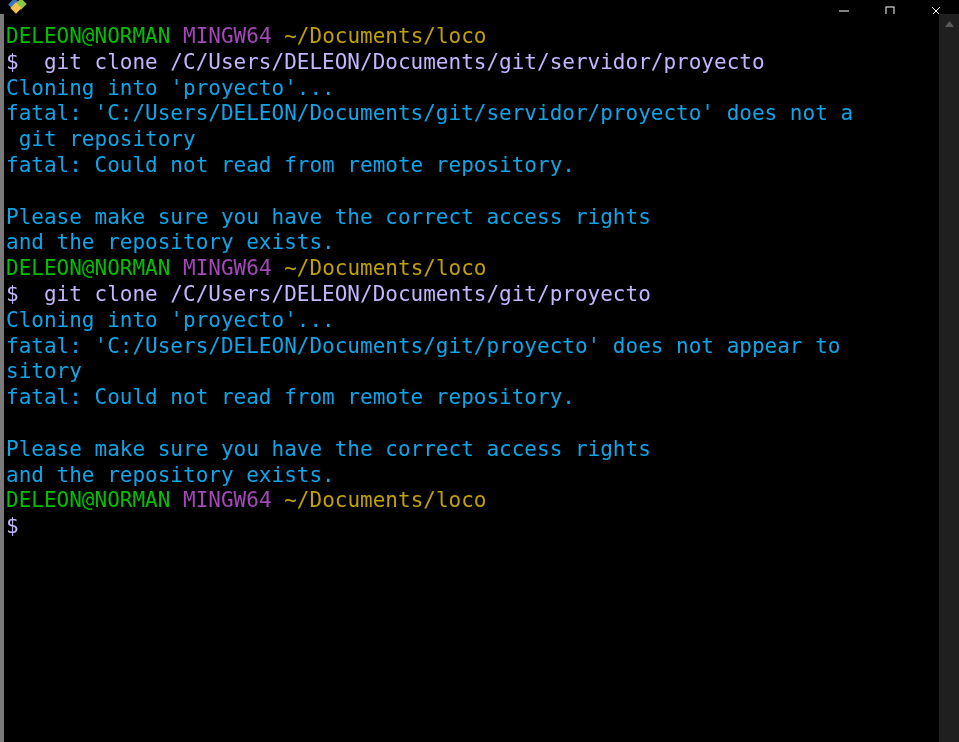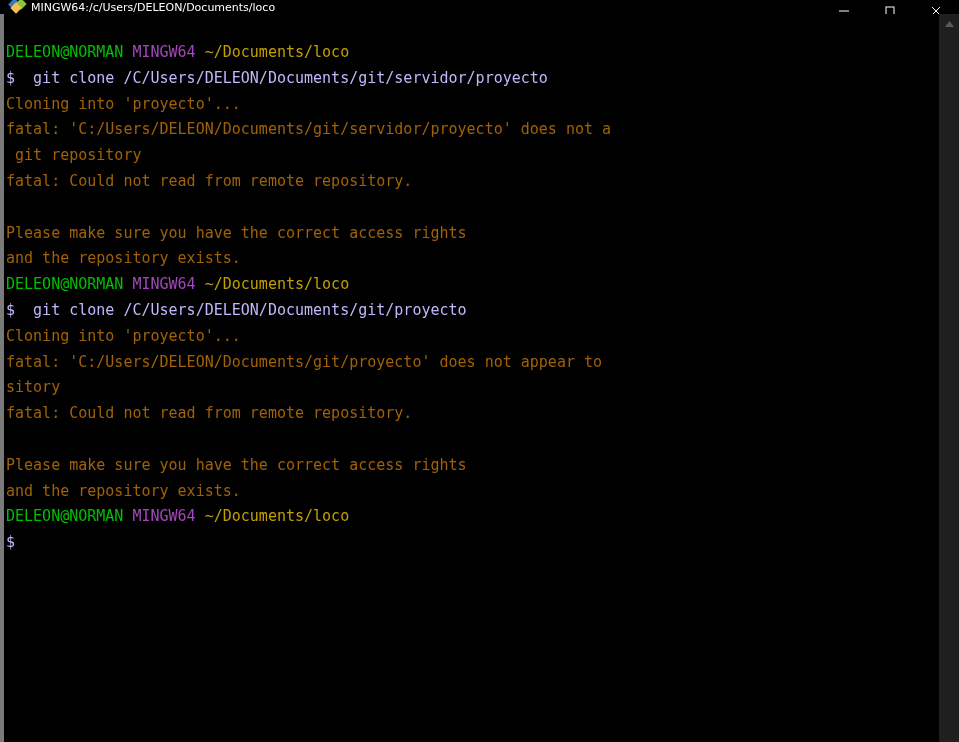--- a/index.html
+++ b/index.html
@@ -104,39 +104,38 @@
     position:relative;
     flex:1 1 auto;
     background:#000000;
     overflow:hidden;
     padding-top:10px;
     padding-left:0px;
   }
 
   #screen {
     font-family:"DejaVu Sans Mono","Liberation Mono",monospace;
-    font-size:15px;
+    font-size:21px;
     line-height:25.8px;
     letter-spacing:0px;
     white-space:pre;
     color:#cccccc;
-    margin-top:16px;
   }
   .line {
     height:25.8px;
     white-space:pre;
     overflow:hidden;
     padding-left:2px;
   }
   .seg { white-space:pre; }
 
   .c-user   { color:#00c000; }
   .c-host   { color:#a347ba; }
   .c-path   { color:#c2a000; }
-  .c-out    { color:#a16207;text-align:right; }
+  .c-out    { color:#0ea5e9;text-align:right; }
   .c-prompt { color:#c4b5fd; }
 
   
   #scrollbar {
     position:relative;
     width:21px;
     flex:0 0 21px;
     background:#1f1f1f;
     border-left:1px solid #000000;
     display:flex;
@@ -161,21 +160,20 @@
 
 <div id="window">
 
   <div id="titlebar">
     <div id="title-left">
       <span id="app-icon">
         <span class="d-blue"></span>
         <span class="d-green"></span>
         <span class="d-yellow"></span>
       </span>
-      <span id="title-text">MINGW64:/c/Users/DELEON/Documents/loco</span>
     </div>
 
     <div id="window-controls">
       <div class="wbtn">
         <svg width="12" height="12" viewBox="0 0 12 12" aria-hidden="true">
           <line x1="1" y1="6" x2="11" y2="6" stroke="#ffffff" stroke-width="1"></line>
         </svg>
       </div>
       <div class="wbtn">
         <svg width="12" height="12" viewBox="0 0 12 12" aria-hidden="true">

